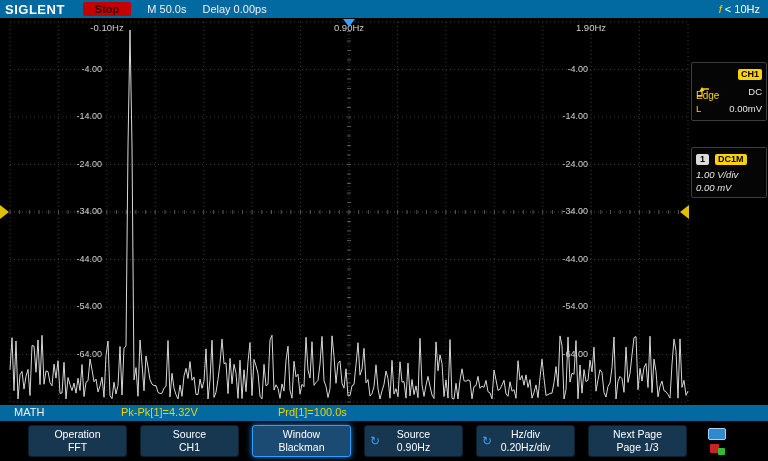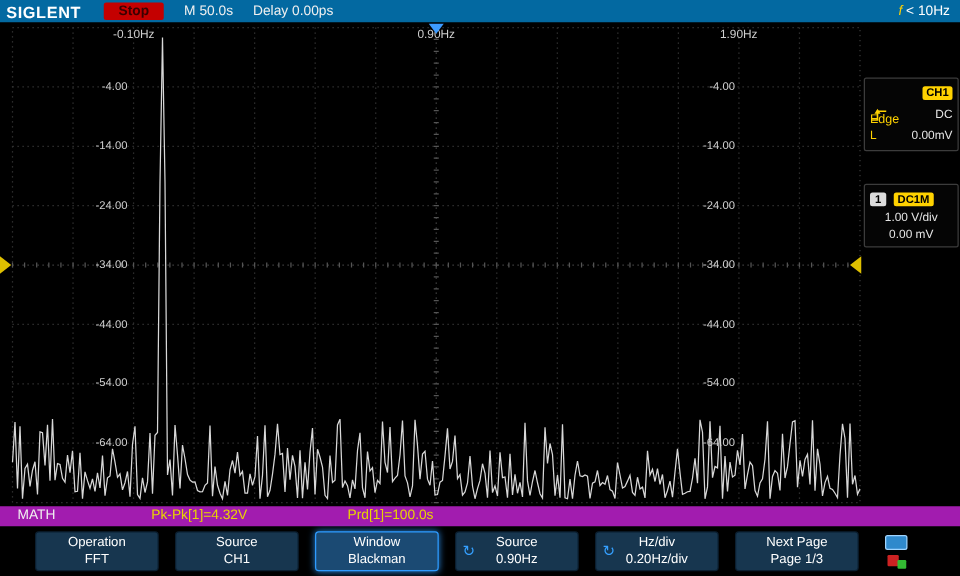--- a/index.html
+++ b/index.html
@@ -36,23 +36,23 @@
   #panel-acq{top:3px;}
   #panel-trig{top:44px;}
   #panel-chan{top:129px;}
   .acq-line{color:#e6e6e6;line-height:12px;white-space:nowrap;font-size:9.5px;}
   .trow{display:flex;justify-content:space-between;align-items:center;height:17px;}
   .badge-yellow{background:#ffd200;color:#000;padding:0 3px;border-radius:2px;font-size:9px;line-height:11px;font-weight:bold;}
   .badge-white{background:#dcdcdc;color:#000;padding:0 4px;border-radius:2px;font-size:9px;line-height:11px;font-weight:bold;}
   .edge-label{color:#ffd200;font-size:10px;margin-top:41px;}
   .dc-label{color:#e6e6e6;}
   .level-prefix{color:#ffd200;}
-  .chan-line{text-align:center;color:#e6e6e6;line-height:13px;}
-  
-  .measure-row{height:16px;position:relative;background:#a21caf;font-size:11px;}
+  .chan-line{text-align:left;color:#e6e6e6;line-height:13px;font-style:italic;}
+  
+  .measure-row{height:16px;position:relative;background:#0369a1;font-size:11px;}
   .math-label{position:absolute;left:14px;top:1px;color:#f0f0f0;}
   .meas{position:absolute;top:1px;color:#e8d500;}
   .meas.pk{left:121px;} .meas.prd{left:278px;}
   
   .menu-bar{height:40px;background:#000;display:flex;align-items:center;padding-left:28px;gap:13px;}
   .menu-btn{width:99px;height:32px;background:#17364f;border:1px solid #0b1f30;border-radius:3px;
     display:flex;flex-direction:column;justify-content:center;align-items:center;position:relative;
     font-size:10.5px;line-height:13px;color:#fff;box-sizing:border-box;flex:none;}
   .menu-btn.selected{border:1px solid #2e9bff;box-shadow:0 0 6px rgba(46,155,255,.85);background:#1b4a73;}
   .knob-icon{position:absolute;left:5px;top:50%;transform:translateY(-50%);color:#35a0ff;font-size:12px;}

